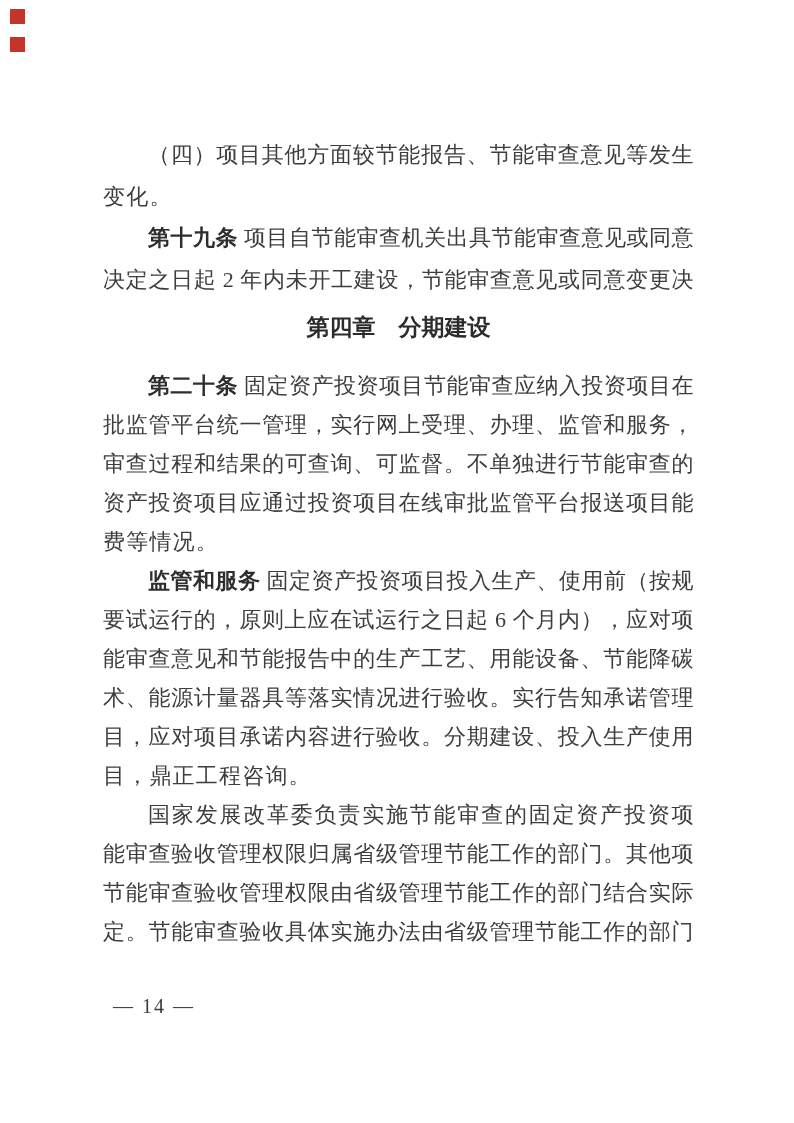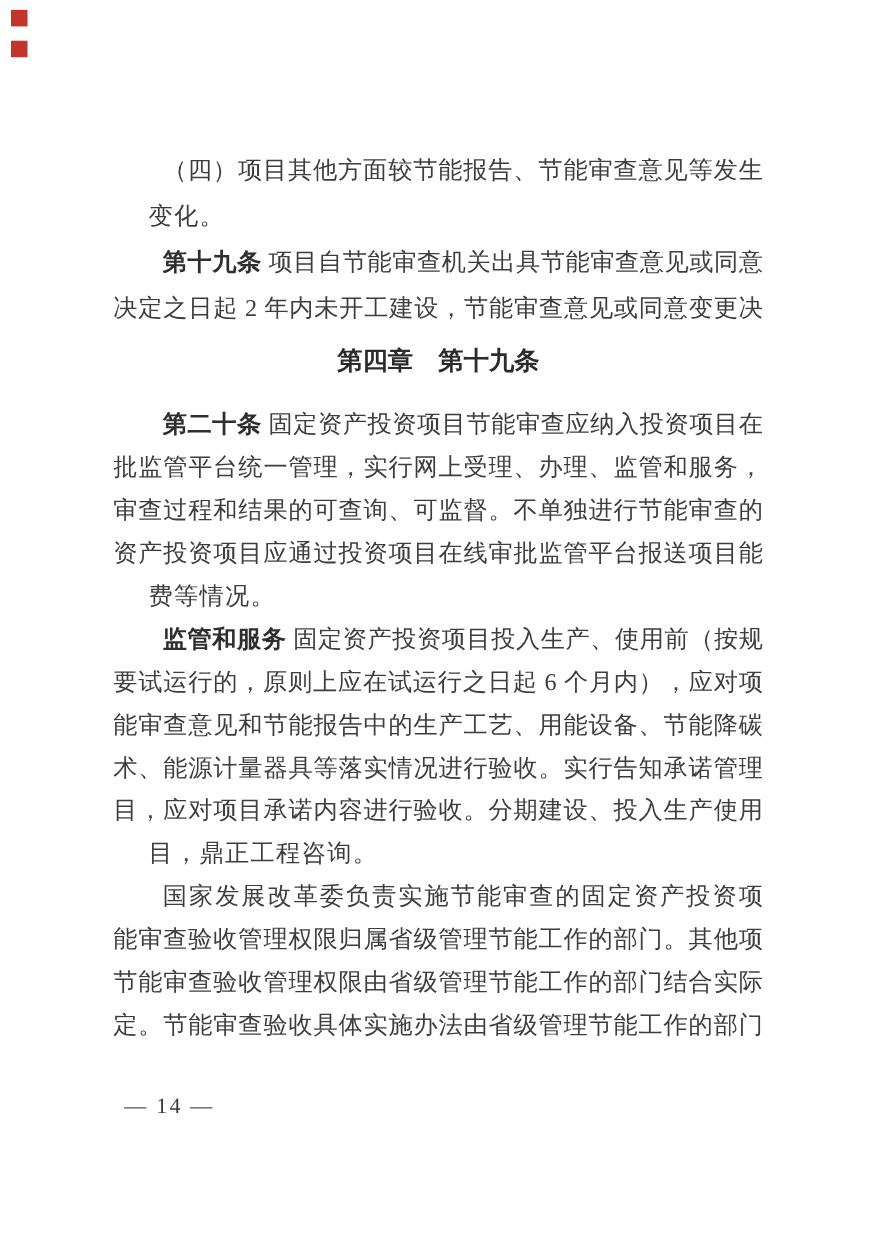--- a/index.html
+++ b/index.html
@@ -19,21 +19,21 @@
     position:absolute; left:103px; top:134px; width:591px;
     color:#3d3d3d; font-size:22px;
   }
   .block1 .line { height:41.5px; line-height:41.5px; }
   .block2 .line { height:39px;   line-height:39px; }
   .line {
     overflow:hidden;
     letter-spacing:0.5px;
   }
   .line.full { text-align:justify; text-align-last:justify; text-justify:inter-character; }
-  .line.end  { text-align:left; text-align-last:left; letter-spacing:1.2px;margin-left:32px; }
+  .line.end  { text-align:left; text-align-last:left; letter-spacing:1.2px; }
   .line.indent { padding-left:45px; }
   .lead {
     font-family:Liberation Mono, monospace;
     font-weight:700; color:#2e2e2e;
   }
 
   .chapter {
     margin:6.5px 0 19.5px 0;
     height:40px; line-height:40px;
     text-align:center; text-align-last:center;
@@ -63,21 +63,21 @@
   <div class="marker m1" style="background: rgb(197, 52, 43);"></div>
   <div class="marker m2" style="background: rgb(197, 52, 43);"></div>
 
   <div class="content" style="color: rgb(61, 61, 61);">
     <div id="block1" class="block block1">
         <div class="line full indent">（四）项目其他方面较节能报告、节能审查意见等发生重大</div>
         <div class="line end">变化。</div>
         <div class="line full indent"><span class="lead">第十九条</span> 项目自节能审查机关出具节能审查意见或同意变更</div>
         <div class="line full">决定之日起 2 年内未开工建设，节能审查意见或同意变更决定自</div>
       </div>
-    <h2 class="chapter">第四章　第十九条</h2>
+    <h2 class="chapter">第四章　分期建设</h2>
     <div id="block2" class="block block2">
         <div class="line full indent"><span class="lead">第二十条</span> 固定资产投资项目节能审查应纳入投资项目在线审</div>
         <div class="line full">批监管平台统一管理，实行网上受理、办理、监管和服务，实现</div>
         <div class="line full">审查过程和结果的可查询、可监督。不单独进行节能审查的固定</div>
         <div class="line full">资产投资项目应通过投资项目在线审批监管平台报送项目能源消</div>
         <div class="line end">费等情况。</div>
         <div class="line full indent"><span class="lead">监管和服务</span> 固定资产投资项目投入生产、使用前（按规定需</div>
         <div class="line full">要试运行的，原则上应在试运行之日起 6 个月内），应对项目节</div>
         <div class="line full">能审查意见和节能报告中的生产工艺、用能设备、节能降碳技</div>
         <div class="line full">术、能源计量器具等落实情况进行验收。实行告知承诺管理的项</div>

